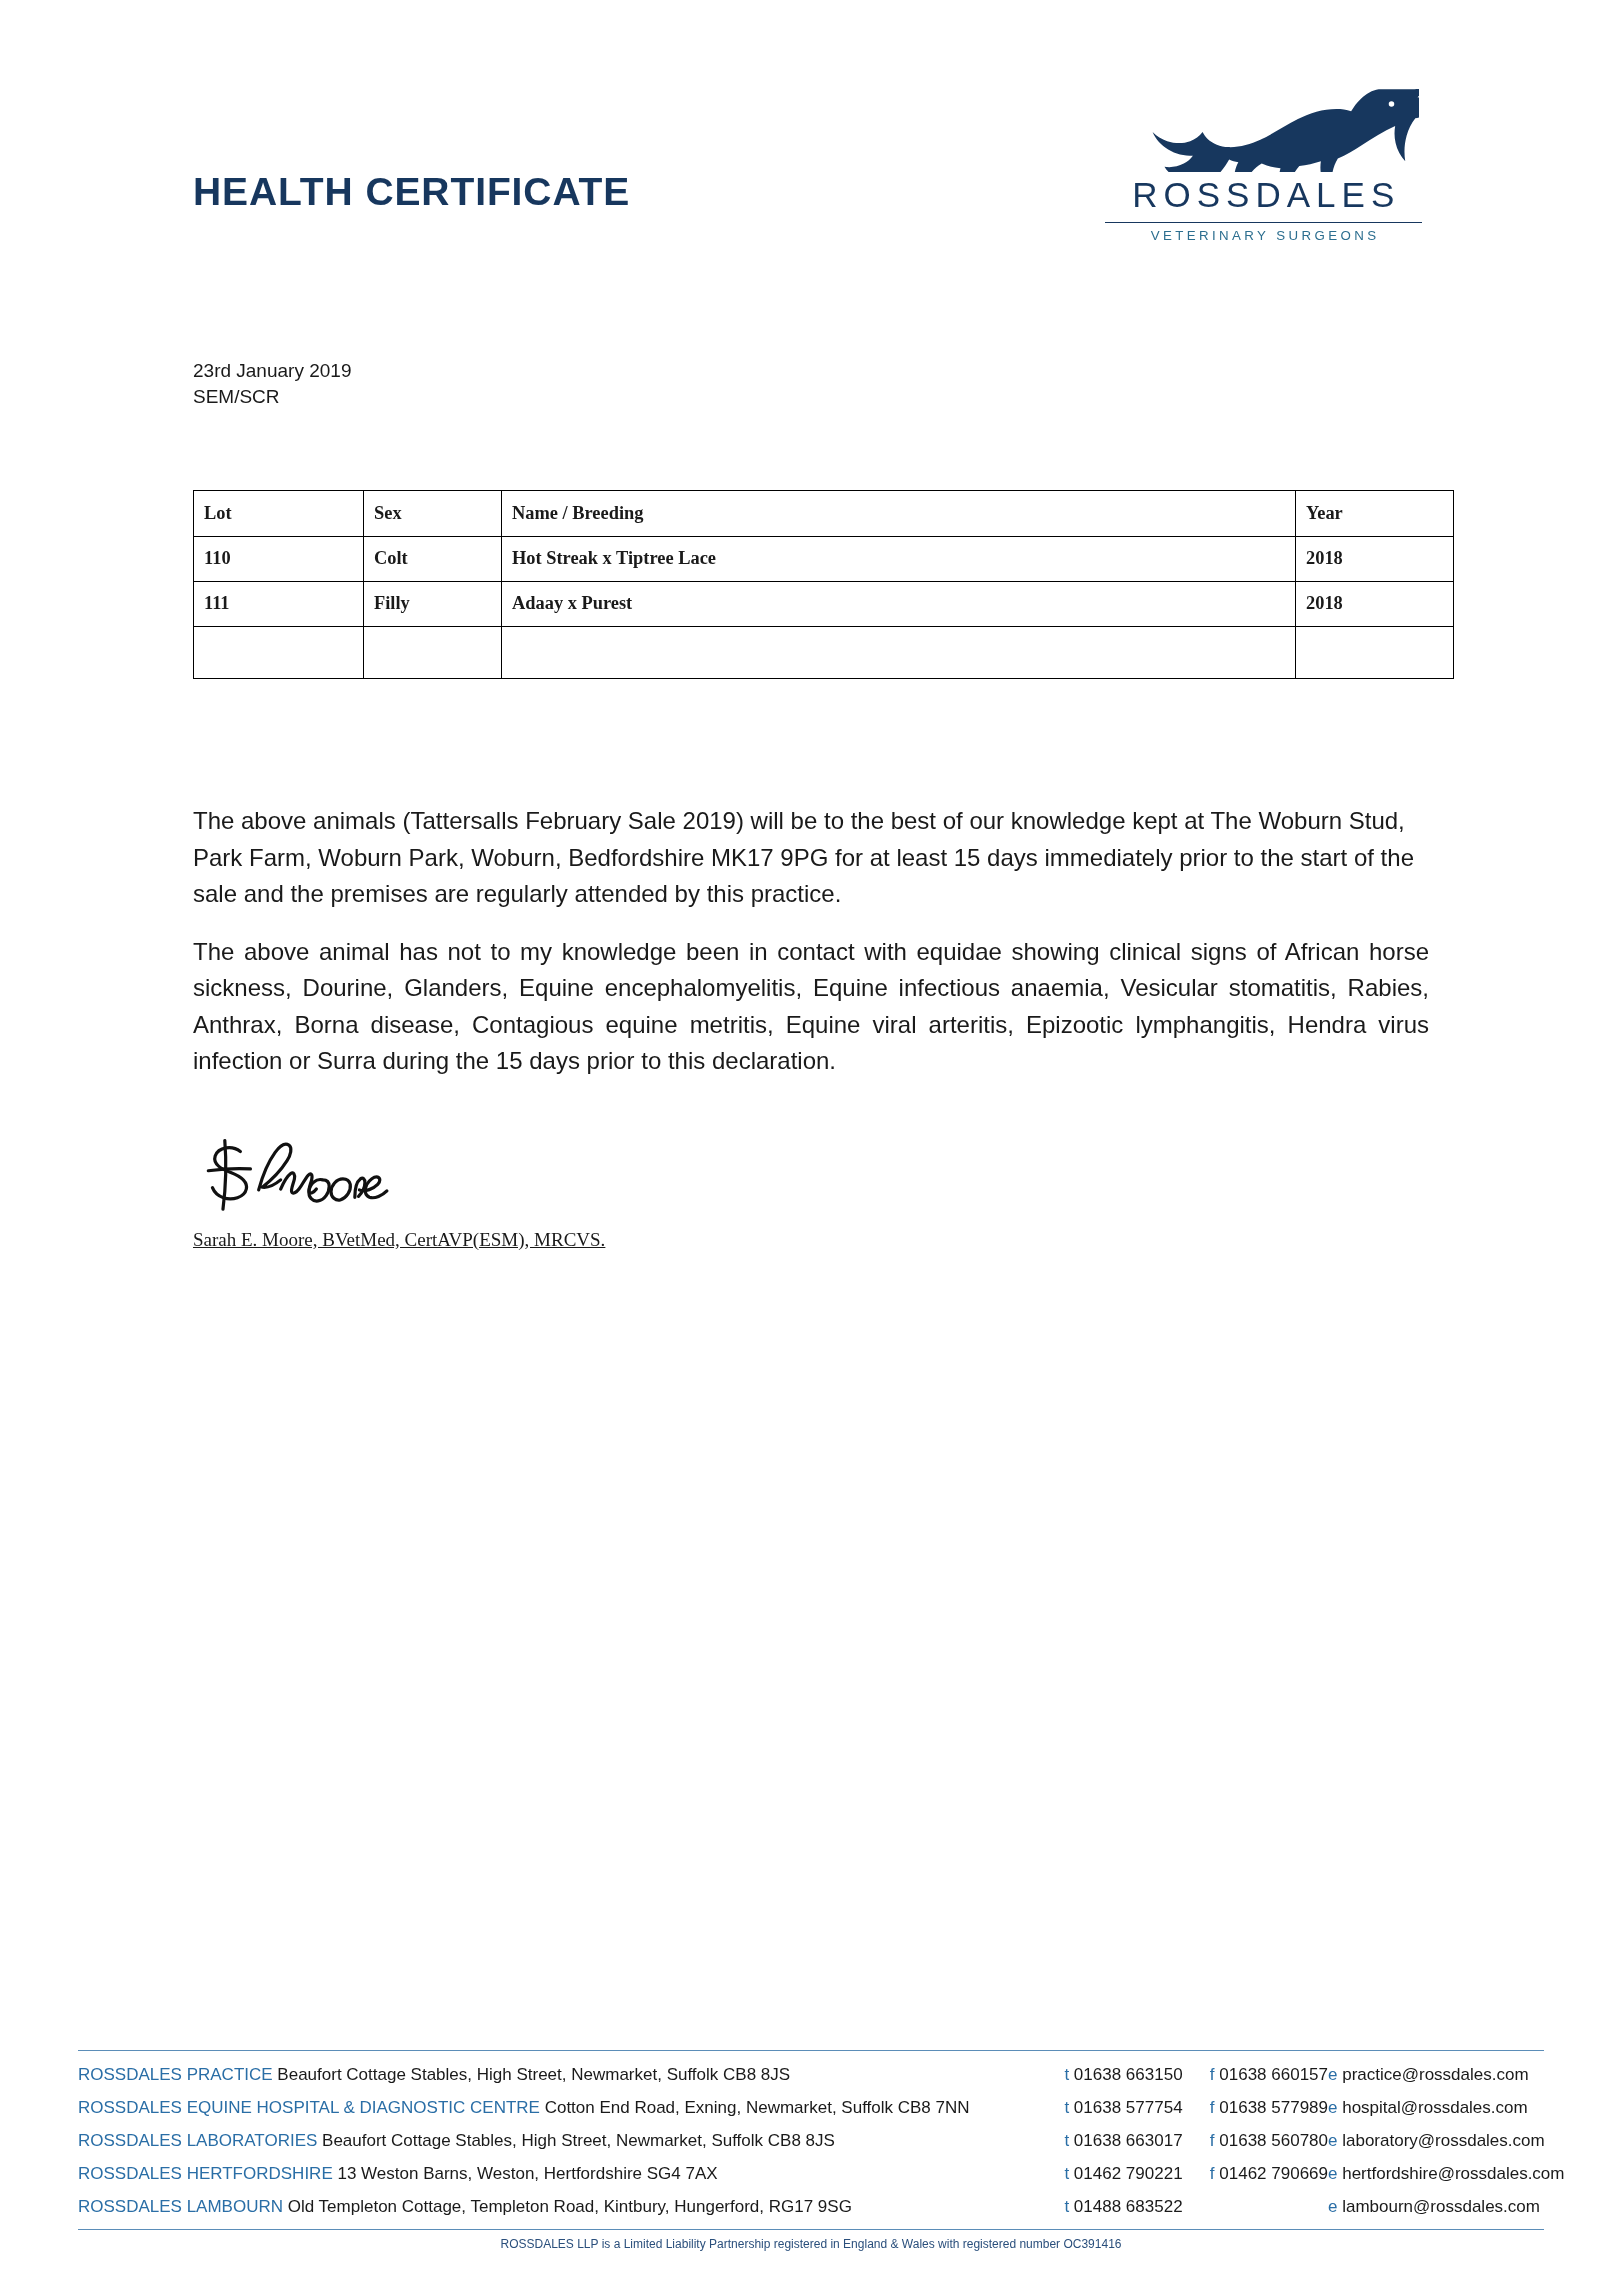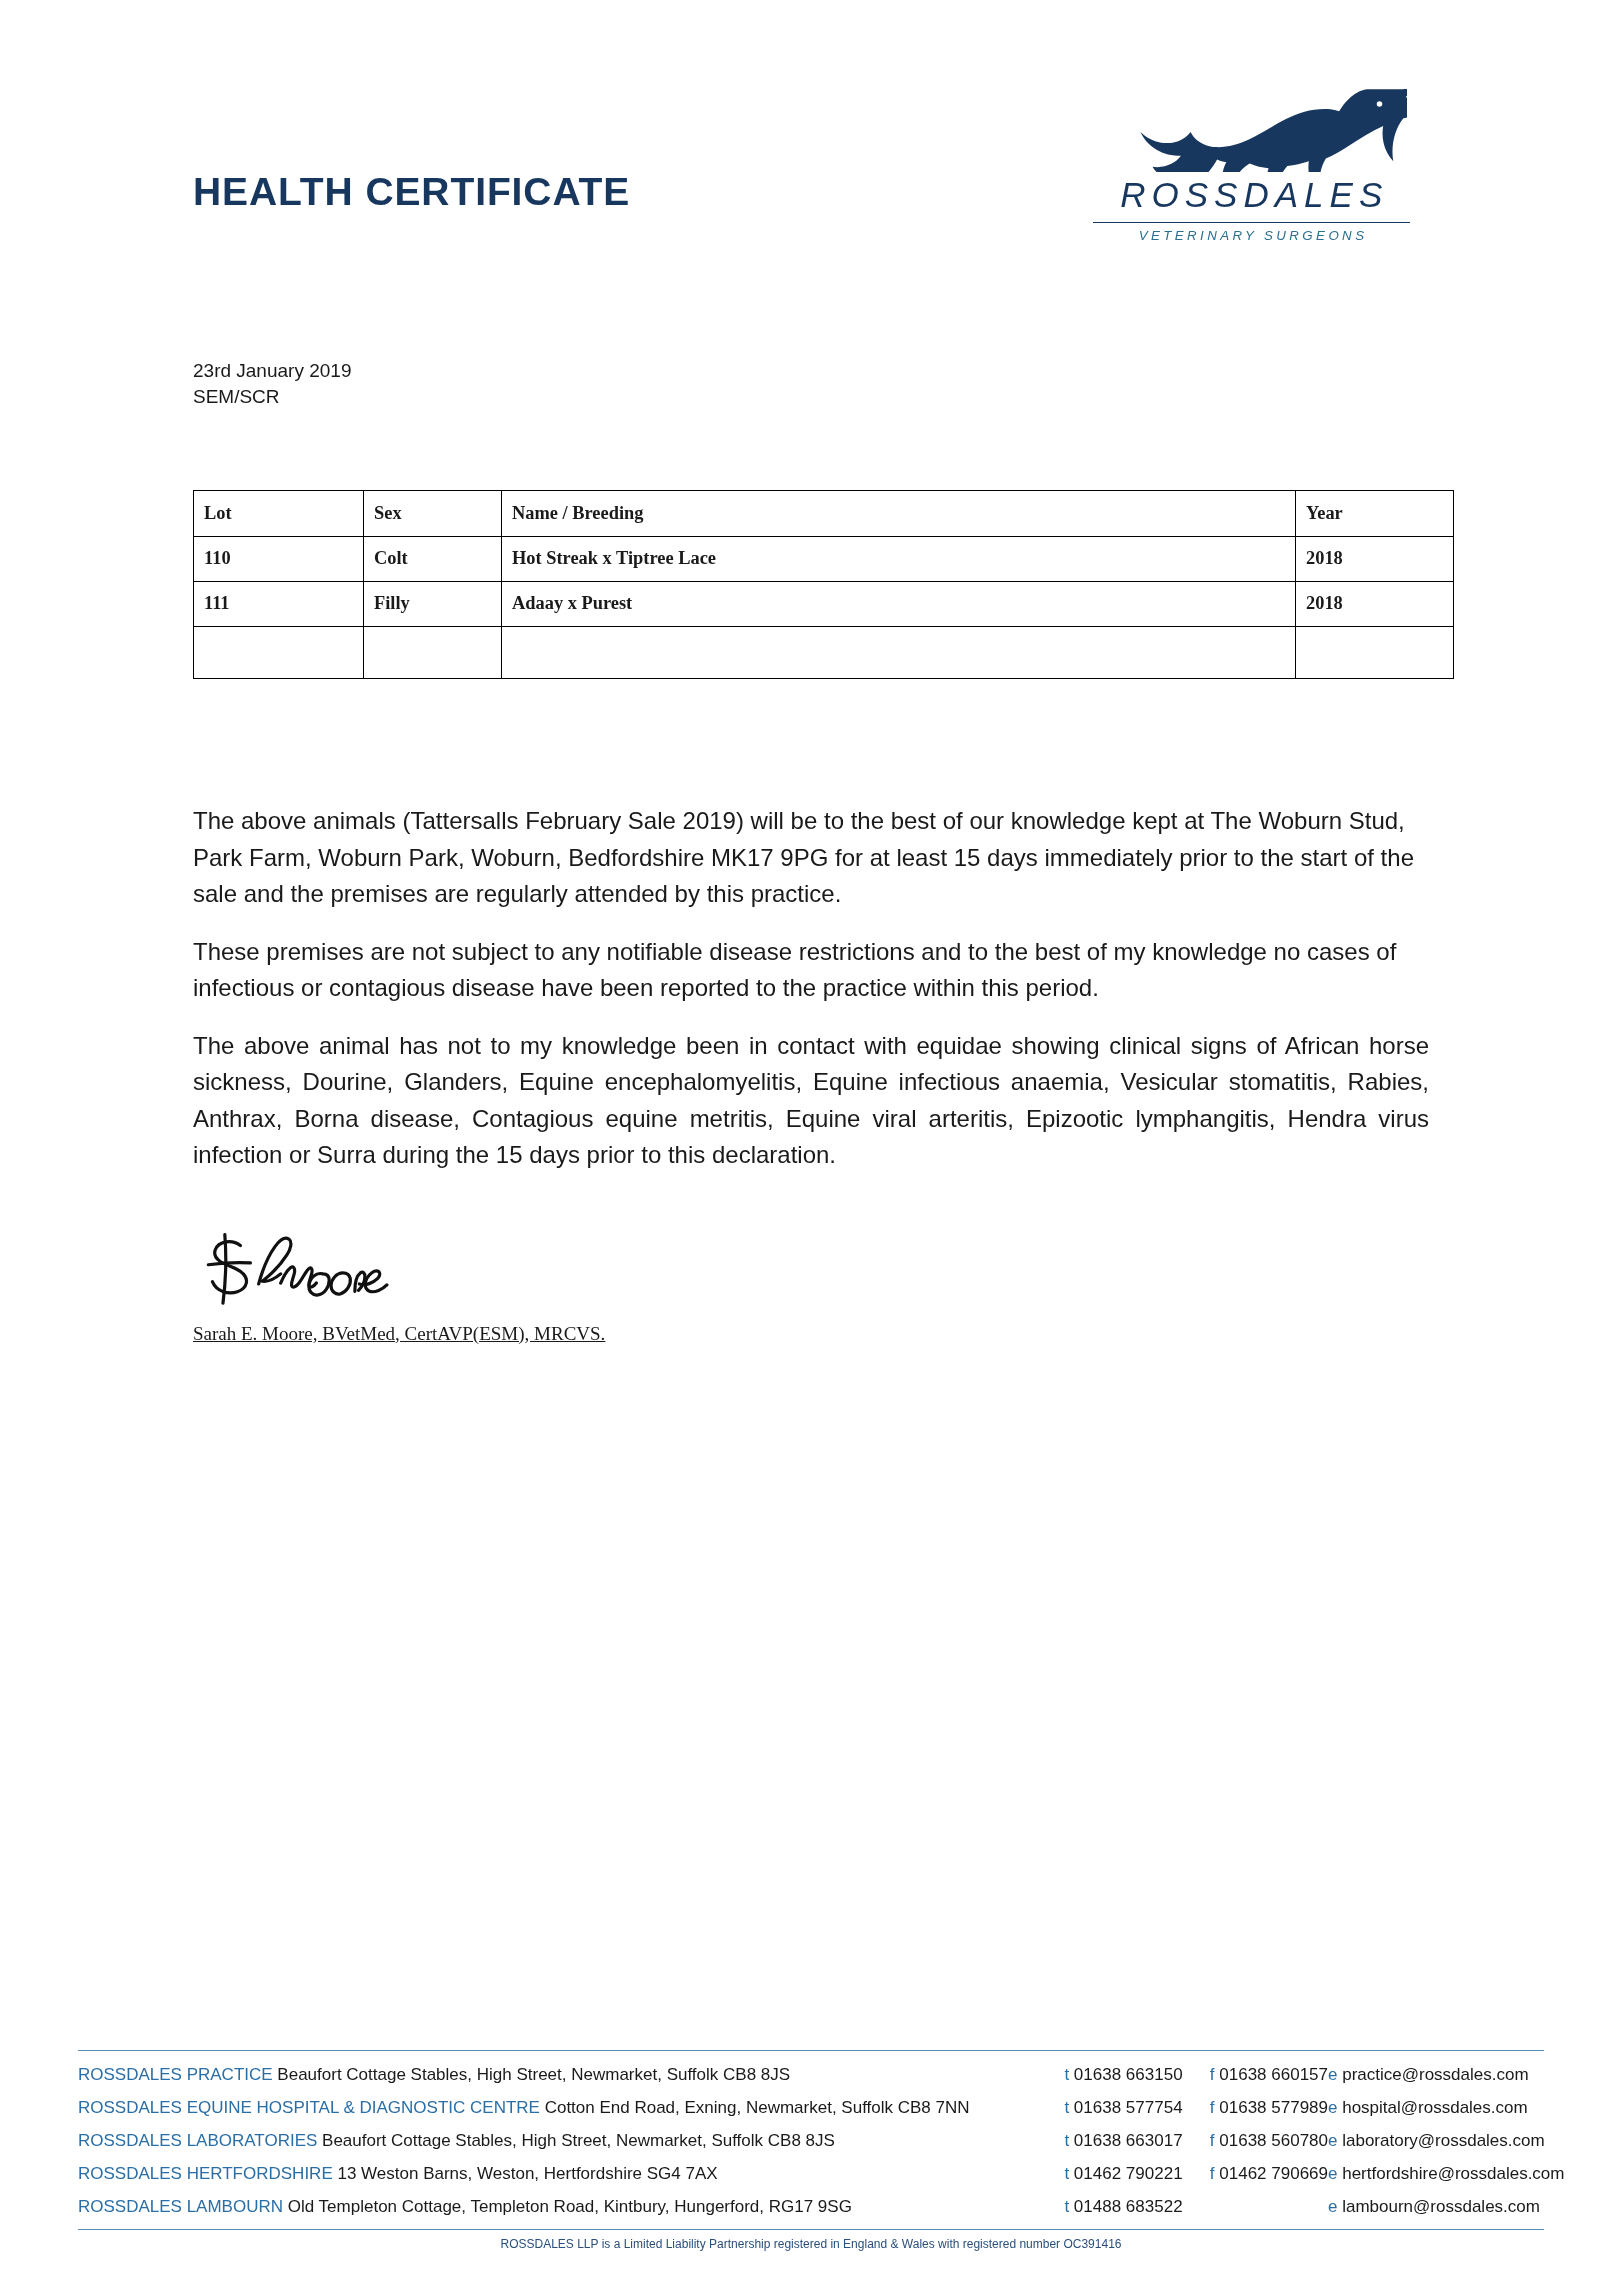--- a/index.html
+++ b/index.html
@@ -34,24 +34,23 @@
     left: 0;
     font-size: 39px;
     font-weight: bold;
     letter-spacing: 0.9px;
     color: #17375e;
     font-family: "Liberation Sans", sans-serif;
   }
   .logo-block {
     position: absolute;
     top: 80px;
-    right: 12px;
+    right: 0;
     width: 331px;
     text-align: center;
-    font-style: italic;
   }
   .logo-horse {
     width: 321px;
     height: 92px;
     display: block;
   }
   .logo-wordmark {
     font-size: 35px;
     letter-spacing: 6px;
     color: #17375e;
@@ -260,21 +259,20 @@
         <td></td>
         <td></td>
         <td></td>
         <td></td>
       </tr>
     </tbody>
   </table>
 
   <div class="body-text">
     <p>The above animals (Tattersalls February Sale 2019) will be to the best of our knowledge kept at The Woburn Stud, Park Farm, Woburn Park, Woburn, Bedfordshire MK17 9PG for at least 15 days immediately prior to the start of the sale and the premises are regularly attended by this practice.</p>
-    <p>These premises are not subject to any notifiable disease restrictions and to the best of my knowledge no cases of infectious or contagious disease have been reported to the practice within this period.</p>
     <p class="justify">The above animal has not to my knowledge been in contact with equidae showing clinical signs of African horse sickness, Dourine, Glanders, Equine encephalomyelitis, Equine infectious anaemia, Vesicular stomatitis, Rabies, Anthrax, Borna disease, Contagious equine metritis, Equine viral arteritis, Epizootic lymphangitis, Hendra virus infection or Surra during the 15 days prior to this declaration.</p>
   </div>
 
   <div class="sig-area">
     <svg class="sig-svg" viewBox="0 0 700 190">
       <g fill="none" stroke="#111" stroke-width="7" stroke-linecap="round" stroke-linejoin="round">
         <path d="M92 36 c-18 -14 -48 -10 -55 10 c-6 19 16 29 34 36 c18 7 38 17 34 36 c-4 19 -31 25 -50 19 c-12 -4 -20 -12 -24 -22"></path>
         <path d="M58 12 c4 50 2 104 -4 150"></path>
         <path d="M22 78 c30 -4 60 -6 92 -4"></path>
         <path d="M132 120 c8 -30 20 -60 36 -82 c8 -11 20 -22 30 -16 c8 6 4 22 -4 34 c-14 22 -36 44 -54 58 c14 2 28 -6 40 -16"></path>

